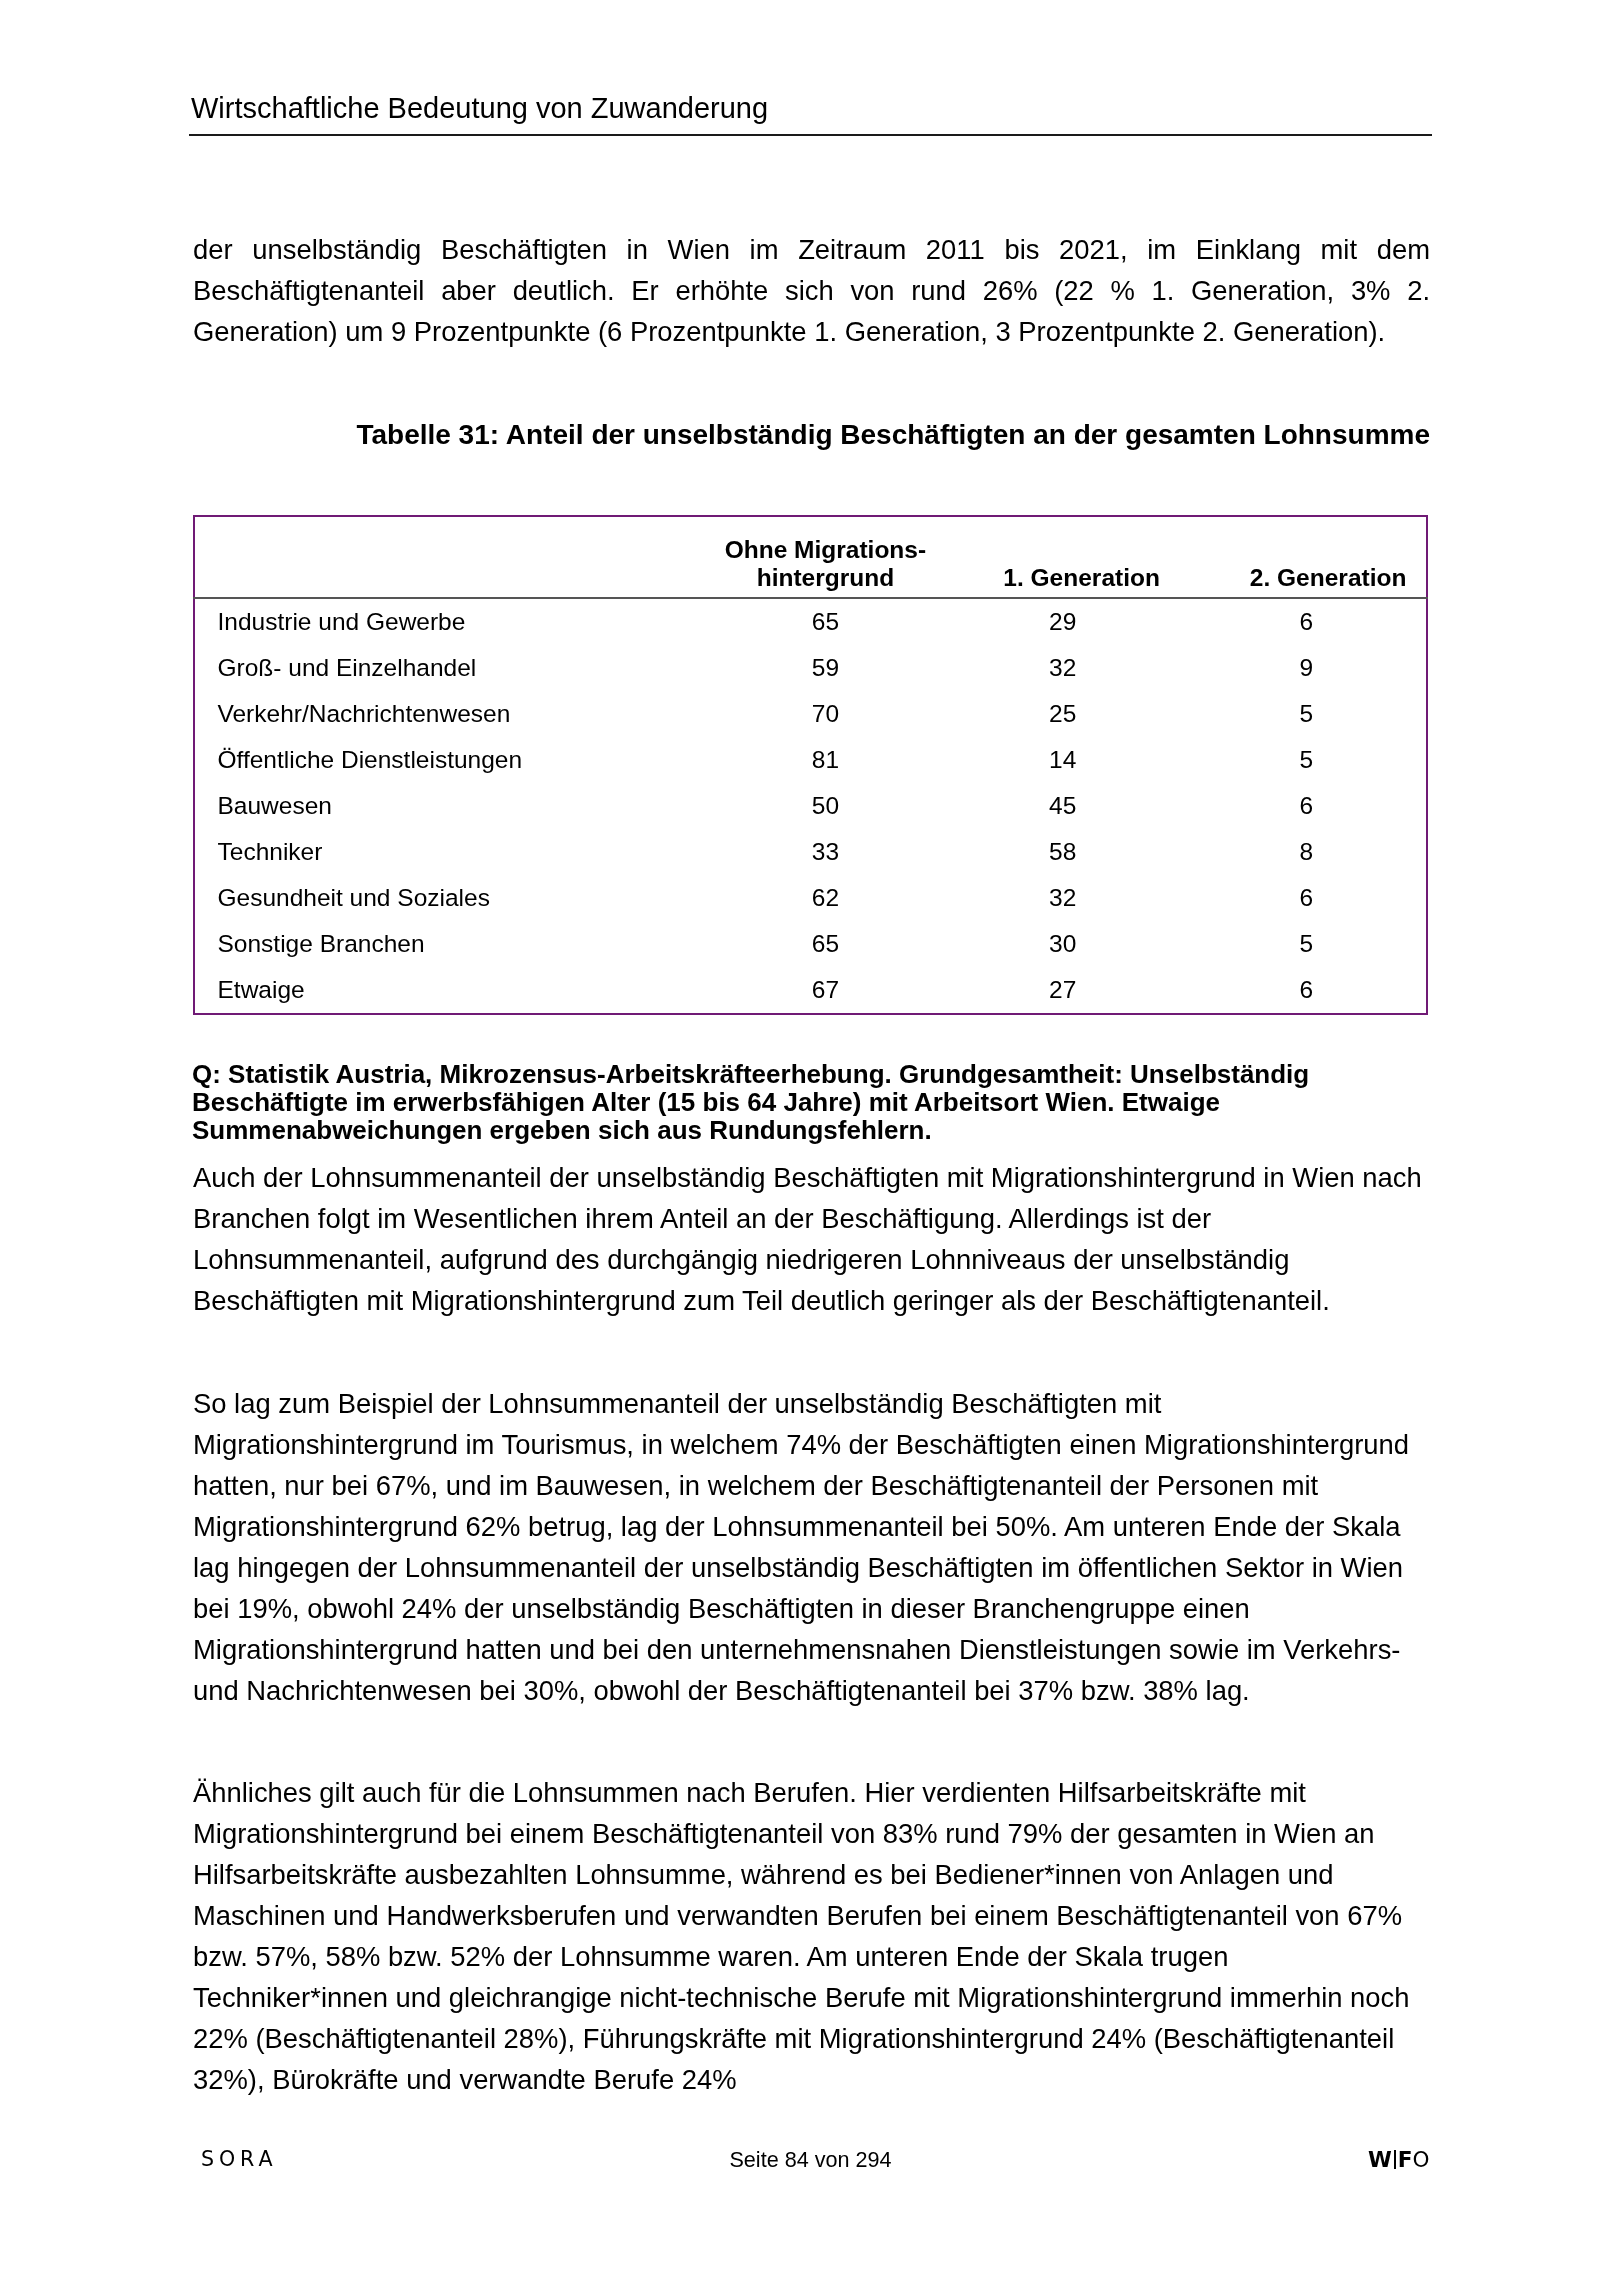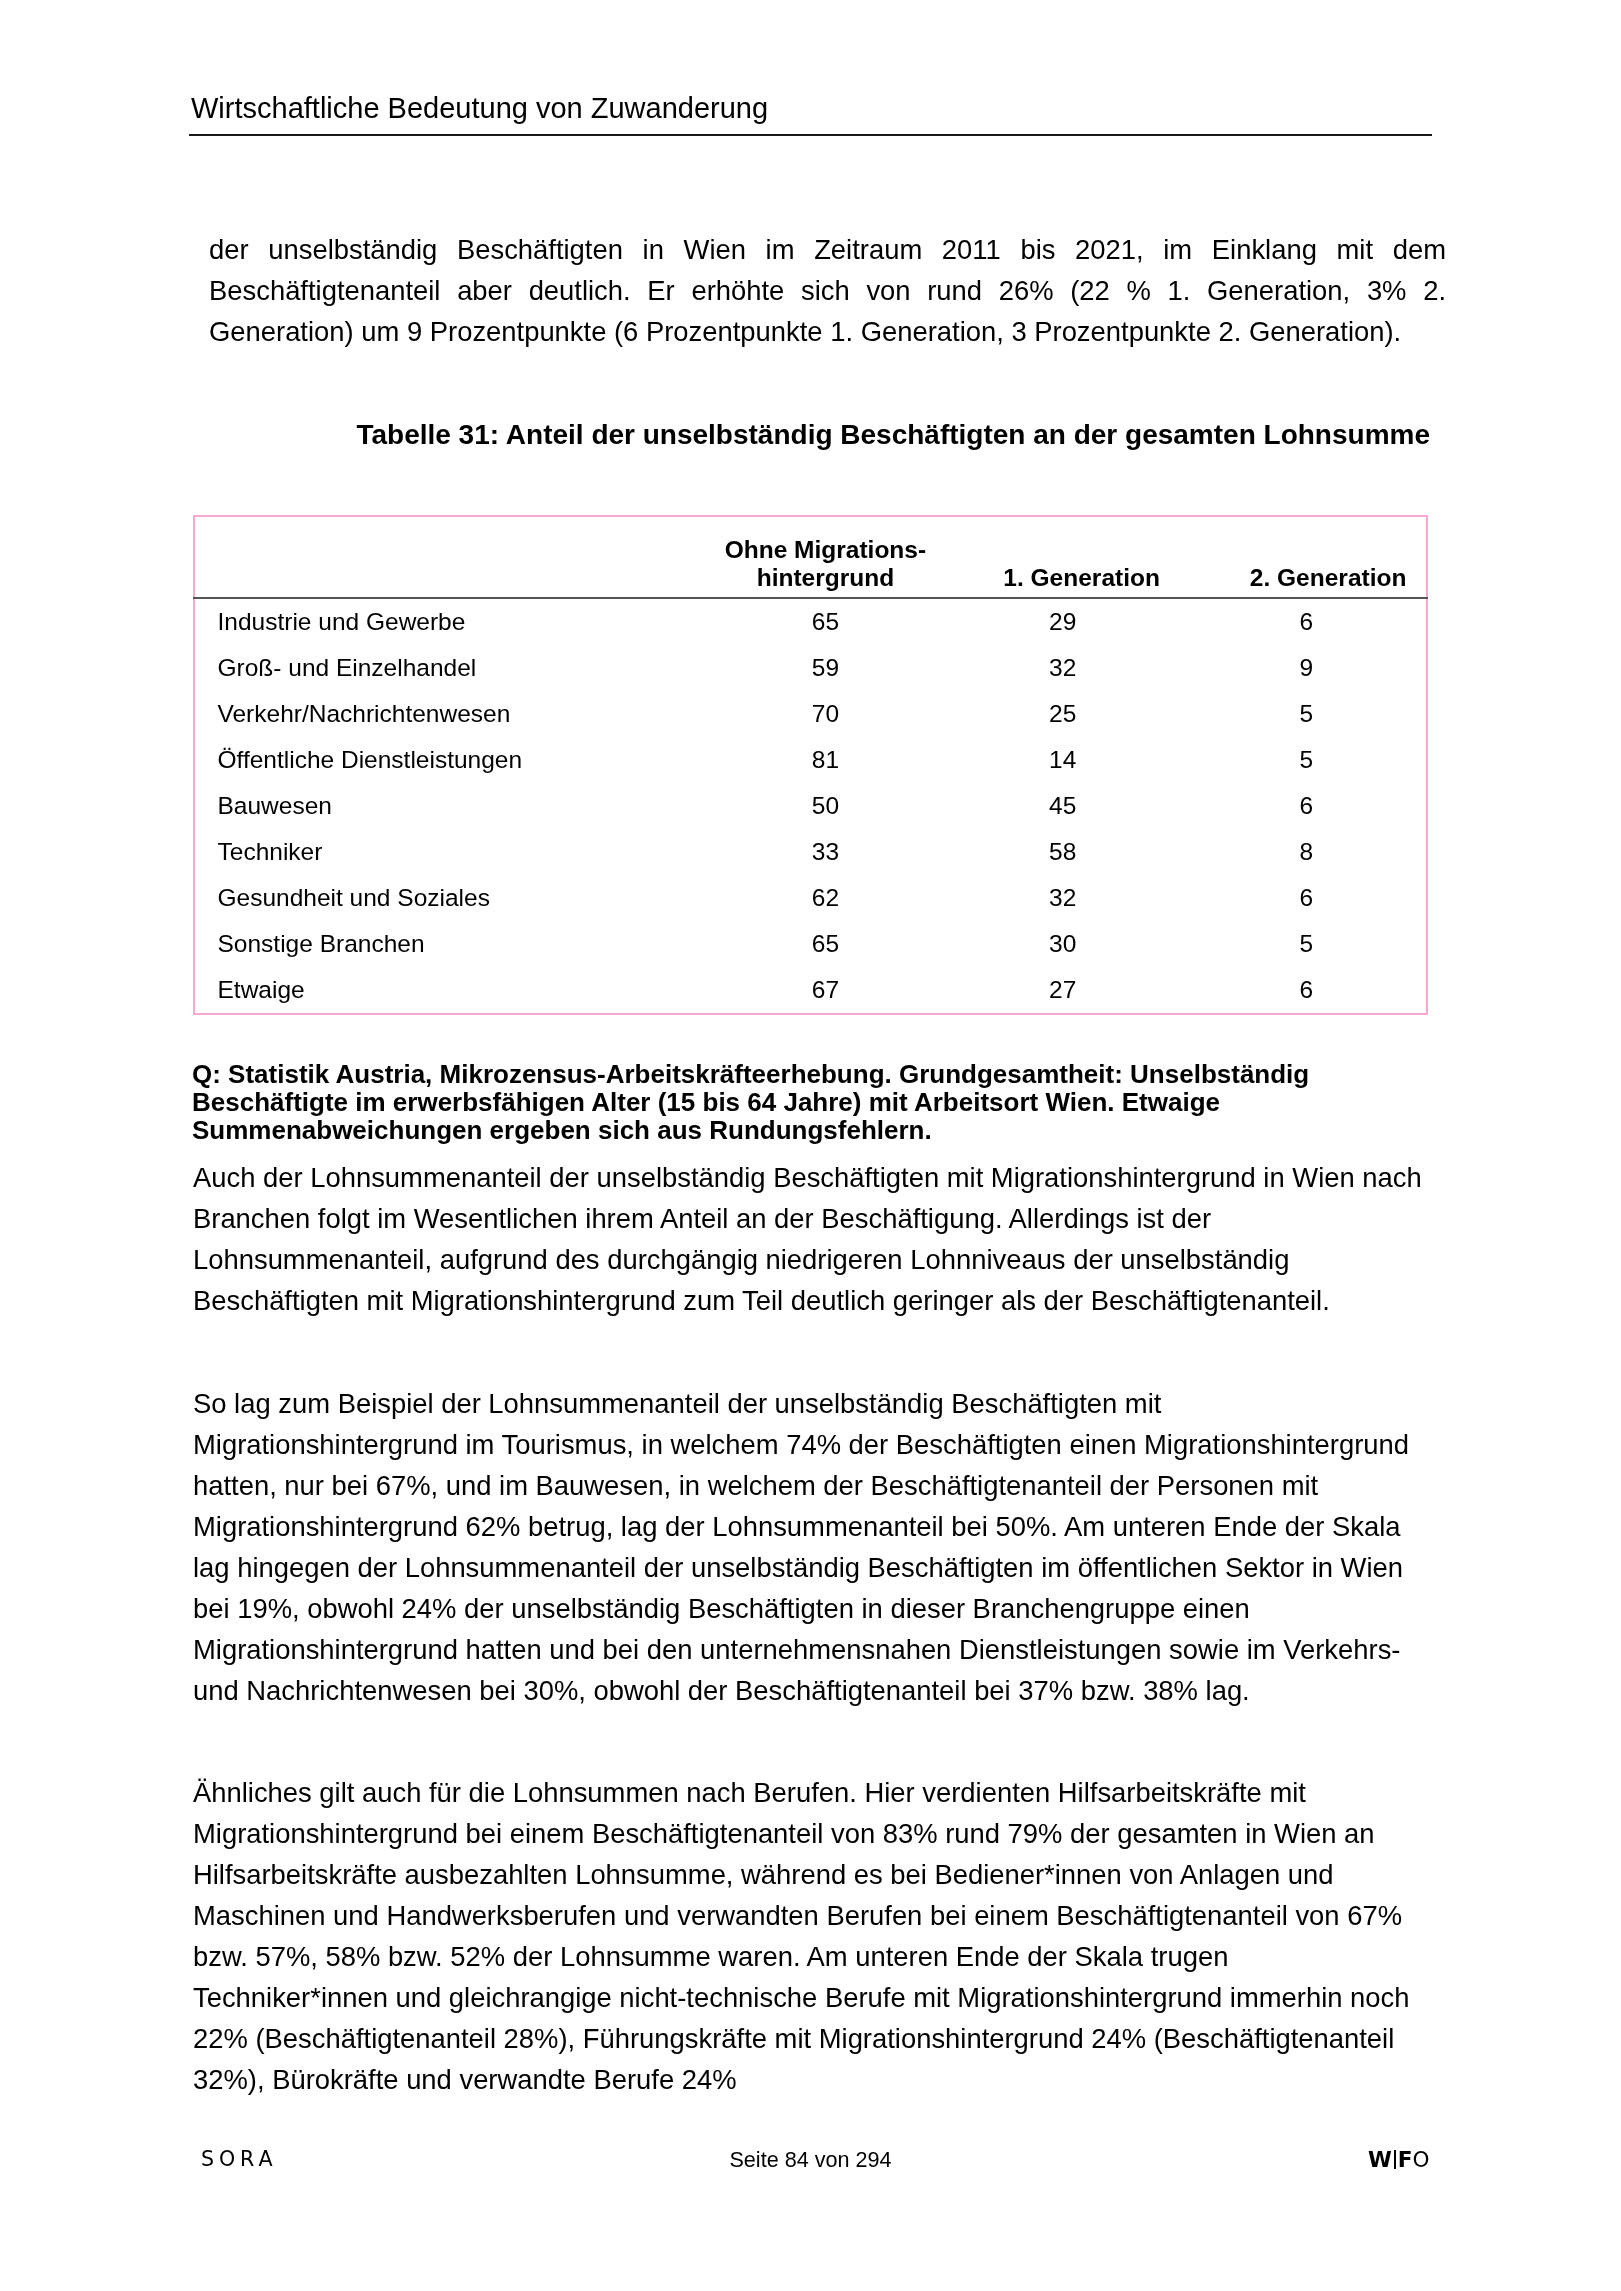--- a/index.html
+++ b/index.html
@@ -13,29 +13,29 @@
     }
     .header-rule {
       position: absolute; left: 189px; top: 134px; width: 1243px; height: 0;
       border-top: 2.5px solid #1a1a1a;
     }
     .para {
       position: absolute; left: 193px; width: 1237px;
       font-size: 27.4px; line-height: 41px; margin: 0;
     }
     .para.justify { text-align: justify; text-align-last: left; }
-    #p1 { top: 229px; margin-left: 16px; }
+    #p1 { top: 229px; }
     .table-title {
       position: absolute; left: 193px; width: 1237px; top: 413px;
       font-size: 28px; line-height: 43px; font-weight: bold; margin: 0; text-align: right;
     }
     .table-title .line2 { display: block; padding-left: 195px; }
     .data-table {
       position: absolute; left: 193px; top: 515px; width: 1235px;
-      border-collapse: collapse; border: 2px solid #f9a8d4;
+      border-collapse: collapse; border: 2px solid #701a75;
       font-size: 24.5px;
     }
     .data-table th {
       font-weight: bold; height: 74px; vertical-align: bottom; padding: 0 0 5.9px 0;
       line-height: 27.4px; border-bottom: 2.5px solid #555;
     }
     .data-table td { height: 46px; padding: 0; line-height: 27.4px; }
     .data-table td.label { padding-left: 22.5px; text-align: left; }
     .data-table .c1 { width: 227px; text-align: center; }
     .data-table .c2 { width: 221px; text-align: center; }

